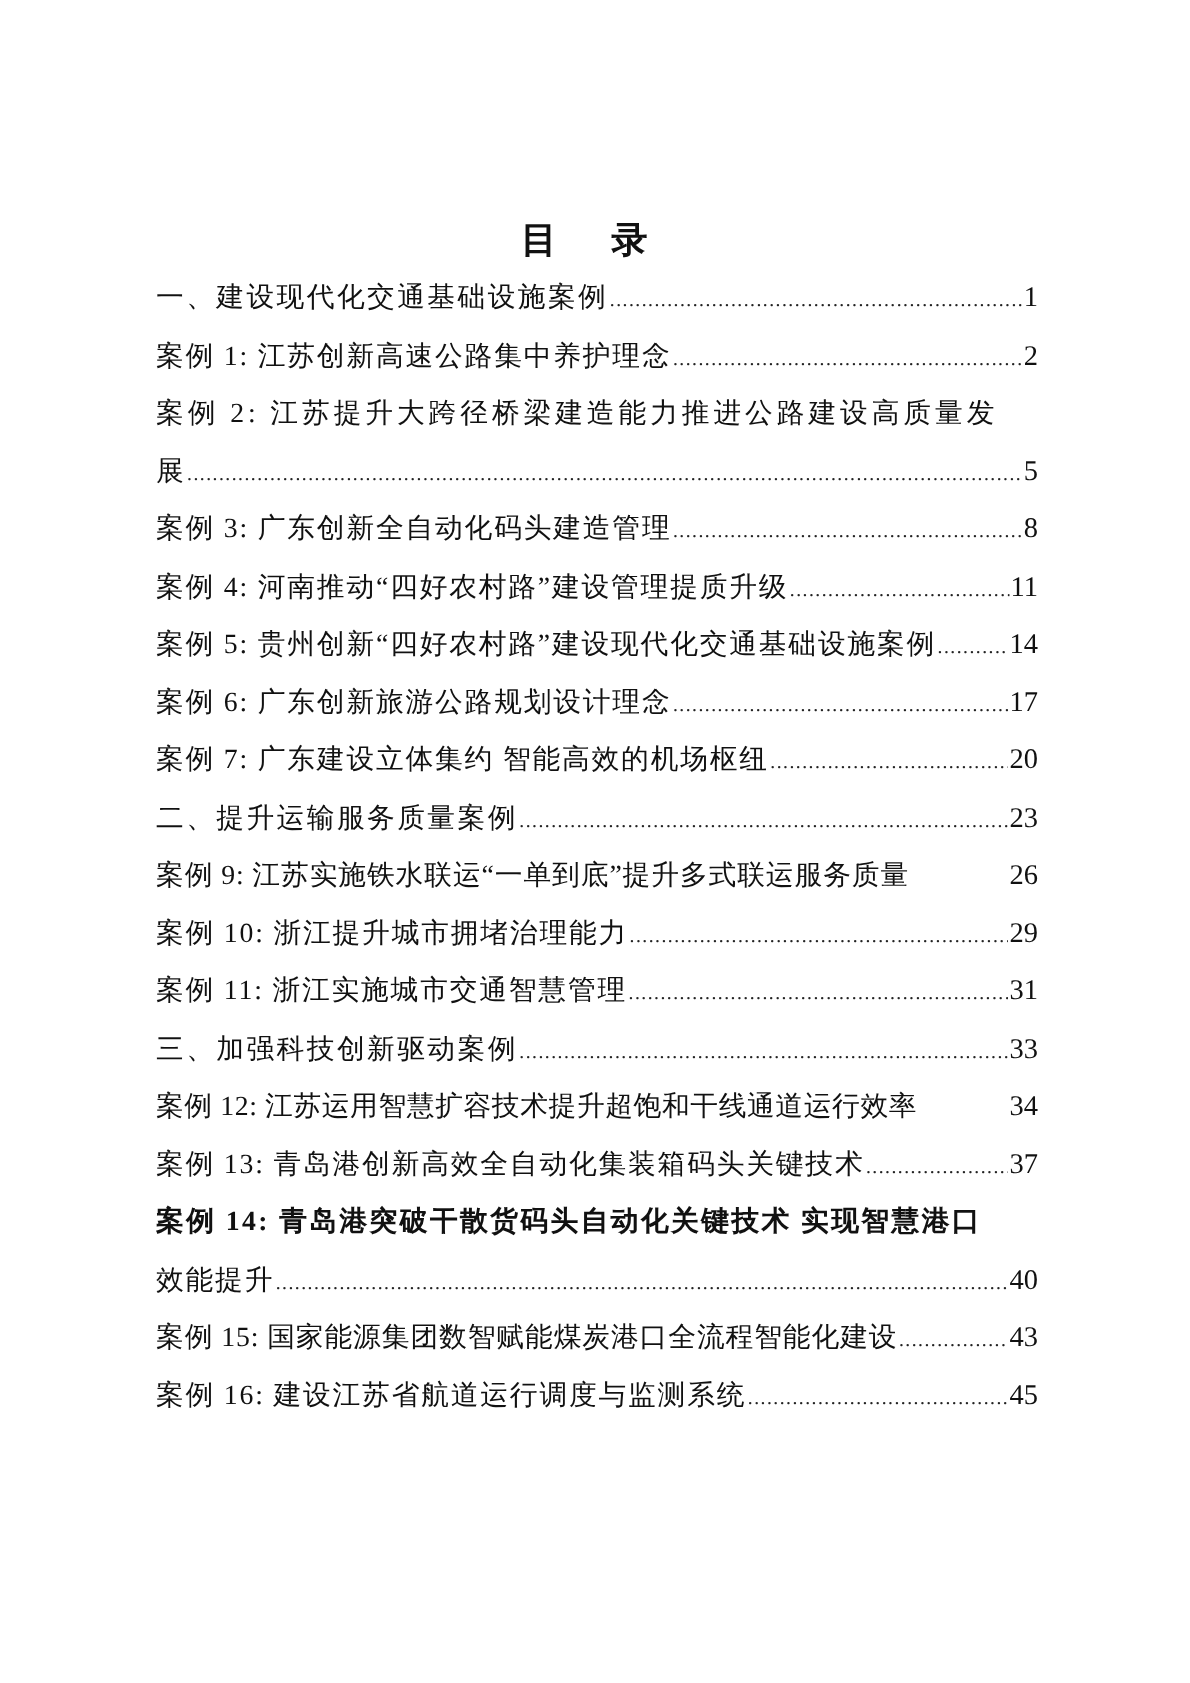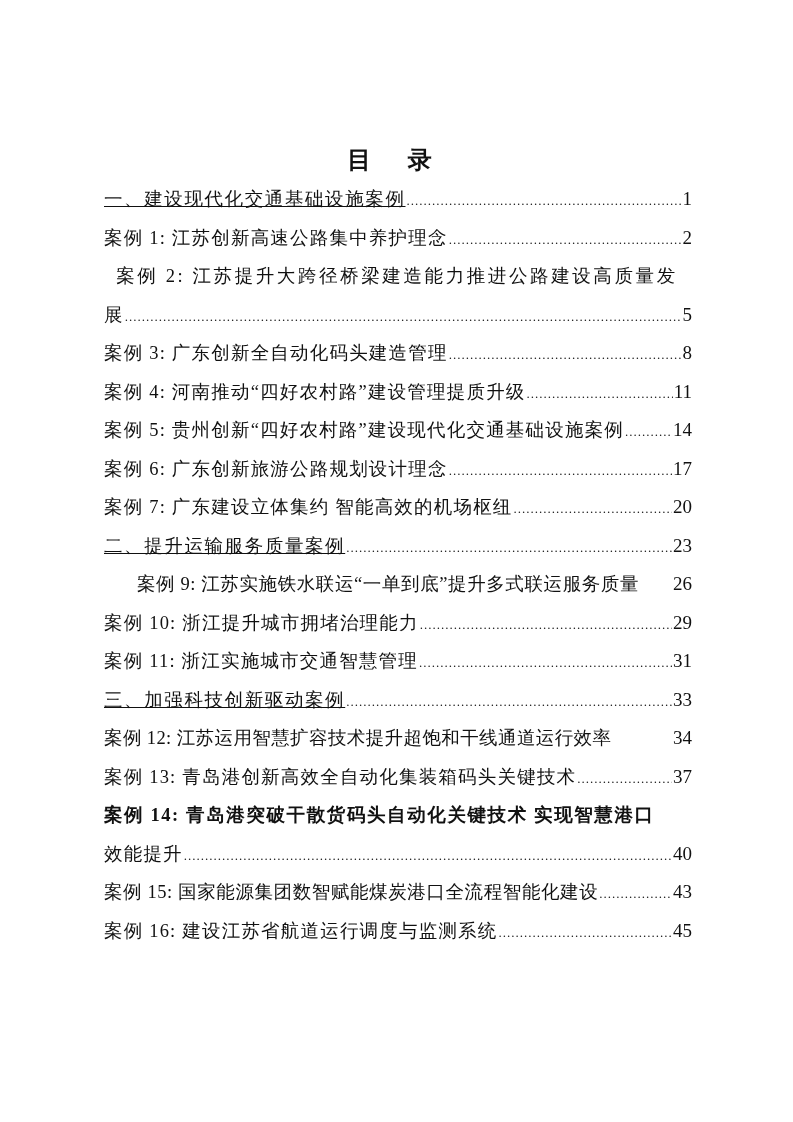--- a/index.html
+++ b/index.html
@@ -42,21 +42,20 @@
       font-size: 18.5px;
       white-space: nowrap;
       overflow: hidden;
     }
     .toc-text {
       flex: 0 0 auto;
       letter-spacing: 1.2px;
     }
     .toc-text.section {
       letter-spacing: 1.6px;
-      text-decoration: underline;
     }
     .toc-dots {
       flex: 1 1 auto;
       overflow: hidden;
       font-size: 13px;
       letter-spacing: 1px;
       color: #222;
       margin: 0 1px;
       min-width: 0;
     }
@@ -81,21 +80,21 @@
     <span class="toc-text section">一、建设现代化交通基础设施案例</span>
     <span class="toc-dots"></span>
     <span class="toc-page">1</span>
   </div>
   <div class="toc-line">
     <span class="toc-text">案例 1:  江苏创新高速公路集中养护理念</span>
     <span class="toc-dots"></span>
     <span class="toc-page">2</span>
   </div>
   <div class="toc-line no-dots">
-    <span class="toc-text" style="letter-spacing:2.6px;text-align:right;">案例  2:  江苏提升大跨径桥梁建造能力推进公路建设高质量发</span>
+    <span class="toc-text" style="letter-spacing:2.6px;">案例  2:  江苏提升大跨径桥梁建造能力推进公路建设高质量发</span>
     <span class="toc-dots"></span>
     <span class="toc-page"></span>
   </div>
   <div class="toc-line">
     <span class="toc-text">展</span>
     <span class="toc-dots"></span>
     <span class="toc-page">5</span>
   </div>
   <div class="toc-line">
     <span class="toc-text">案例 3:  广东创新全自动化码头建造管理</span>
@@ -121,21 +120,21 @@
     <span class="toc-text">案例 7:  广东建设立体集约 智能高效的机场枢纽</span>
     <span class="toc-dots"></span>
     <span class="toc-page">20</span>
   </div>
   <div class="toc-line">
     <span class="toc-text section">二、提升运输服务质量案例</span>
     <span class="toc-dots"></span>
     <span class="toc-page">23</span>
   </div>
   <div class="toc-line no-dots">
-    <span class="toc-text" style="letter-spacing:0.6px;margin-left:33px;">案例 9:  江苏实施铁水联运“一单到底”提升多式联运服务质量</span>
+    <span class="toc-text" style="letter-spacing:0.6px;">案例 9:  江苏实施铁水联运“一单到底”提升多式联运服务质量</span>
     <span class="toc-dots"></span>
     <span class="toc-page">26</span>
   </div>
   <div class="toc-line">
     <span class="toc-text">案例 10:  浙江提升城市拥堵治理能力</span>
     <span class="toc-dots"></span>
     <span class="toc-page">29</span>
   </div>
   <div class="toc-line">
     <span class="toc-text">案例 11:  浙江实施城市交通智慧管理</span>

